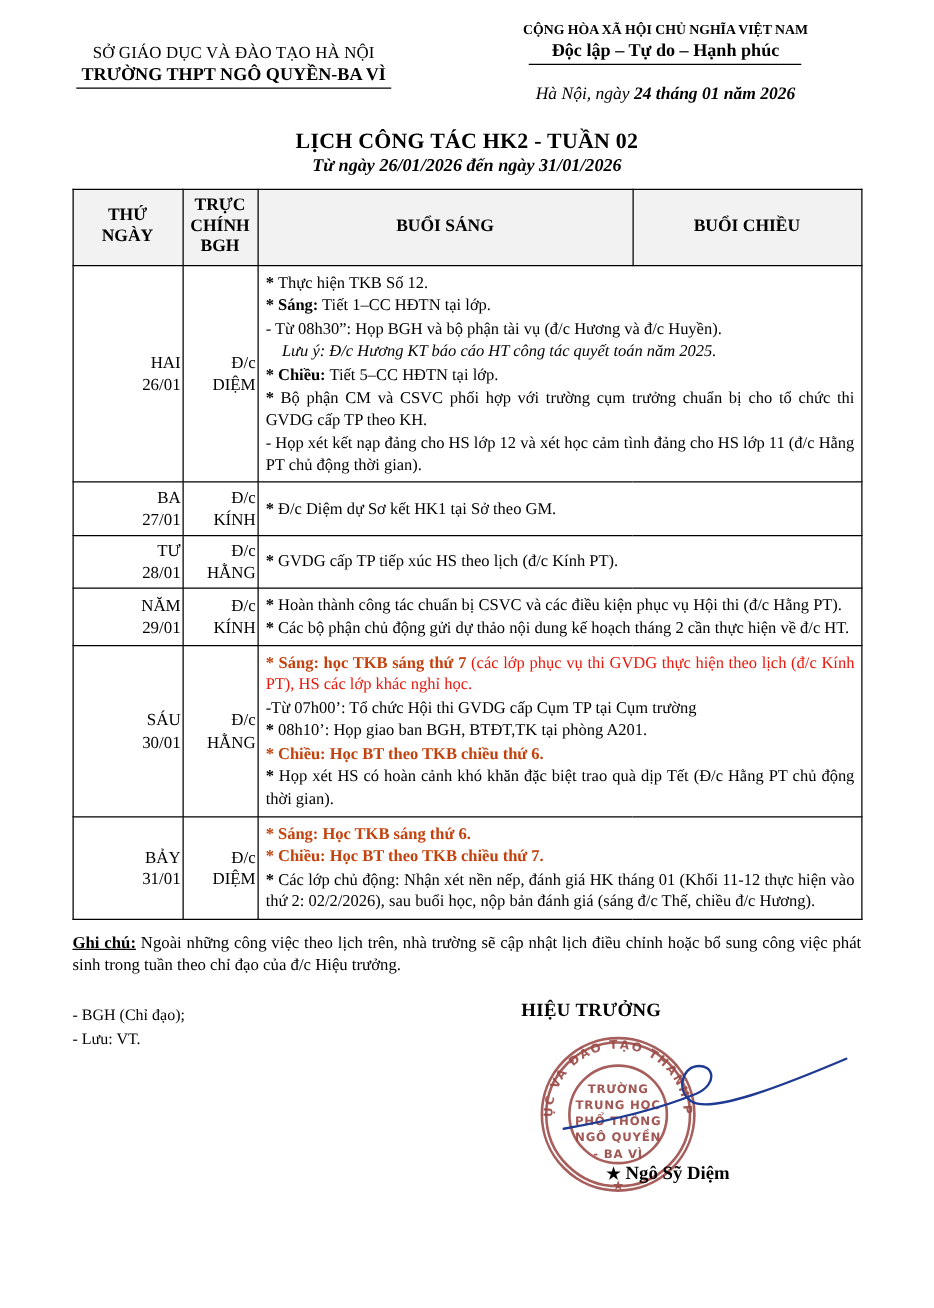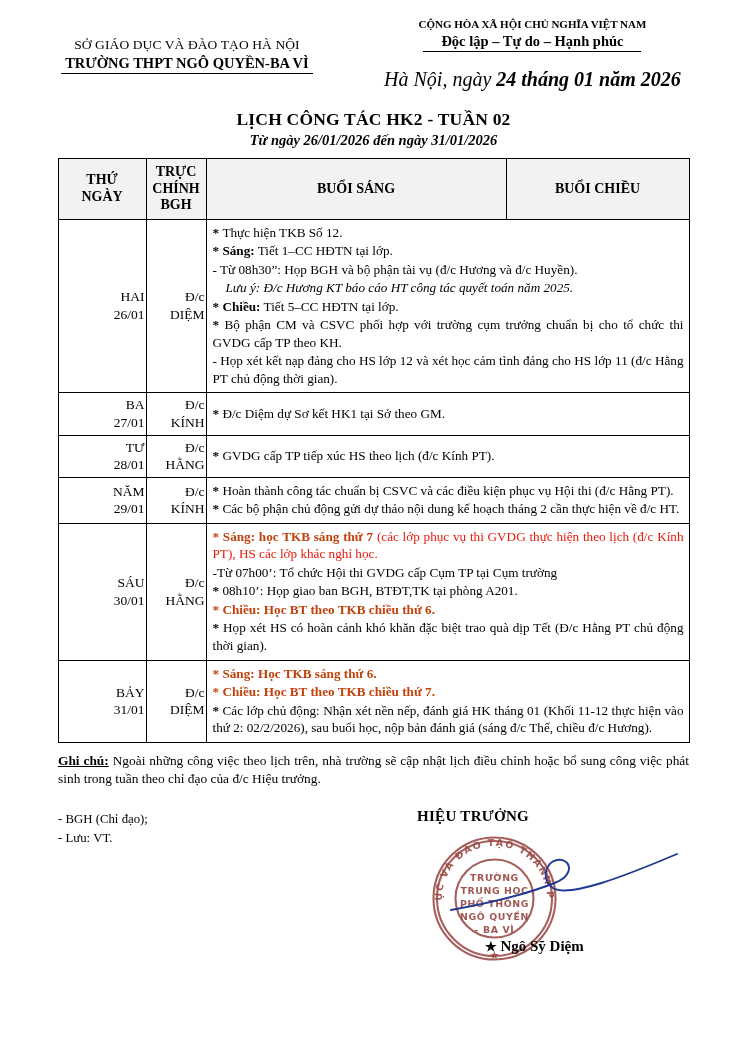--- a/index.html
+++ b/index.html
@@ -60,21 +60,21 @@
     font-weight: bold;
     border-bottom: 1.3px solid #000;
     display: inline-block;
     padding: 1px 18px 1px 18px;
     margin-top: 2px;
     white-space: nowrap;
   }
   .datelike {
     text-align: center;
     font-style: italic;
-    font-size: 20px;
+    font-size: 14px;
     margin-top: 16px;
   }
   .datelike b { font-weight: bold; font-style: italic; }
 
   
   .title-block {
     text-align: center;
     margin-top: 18px;
   }
   .doc-title {

